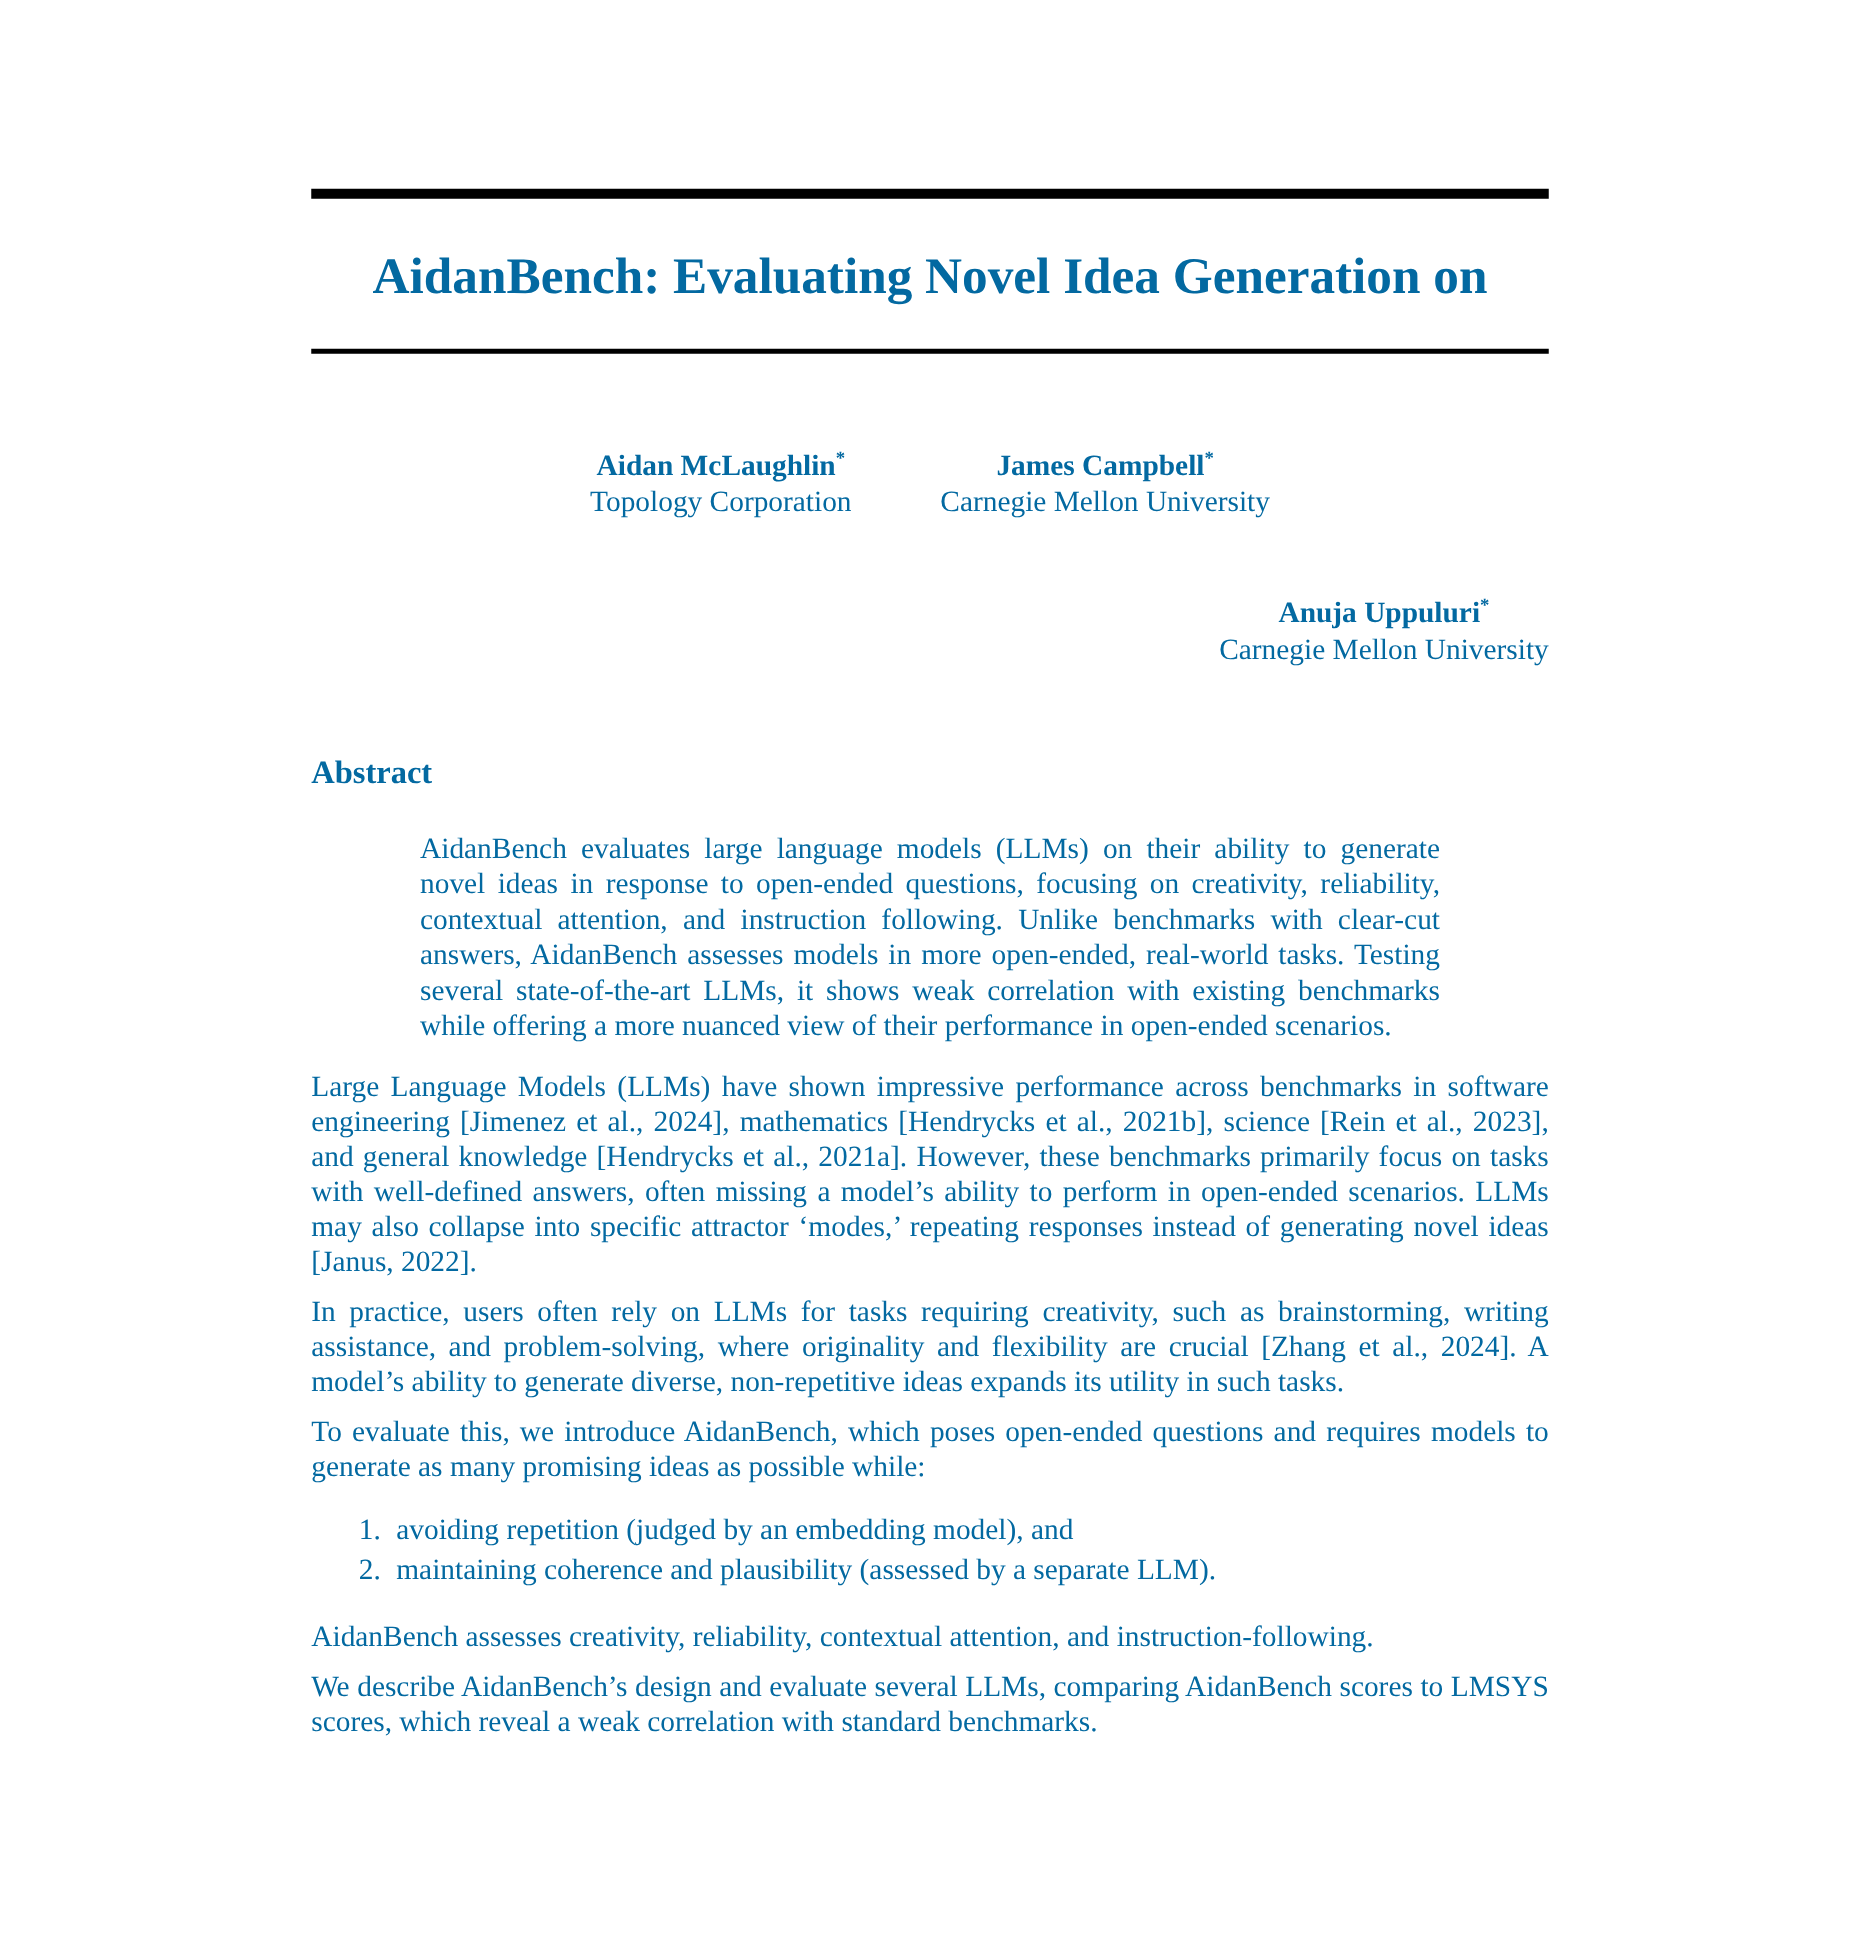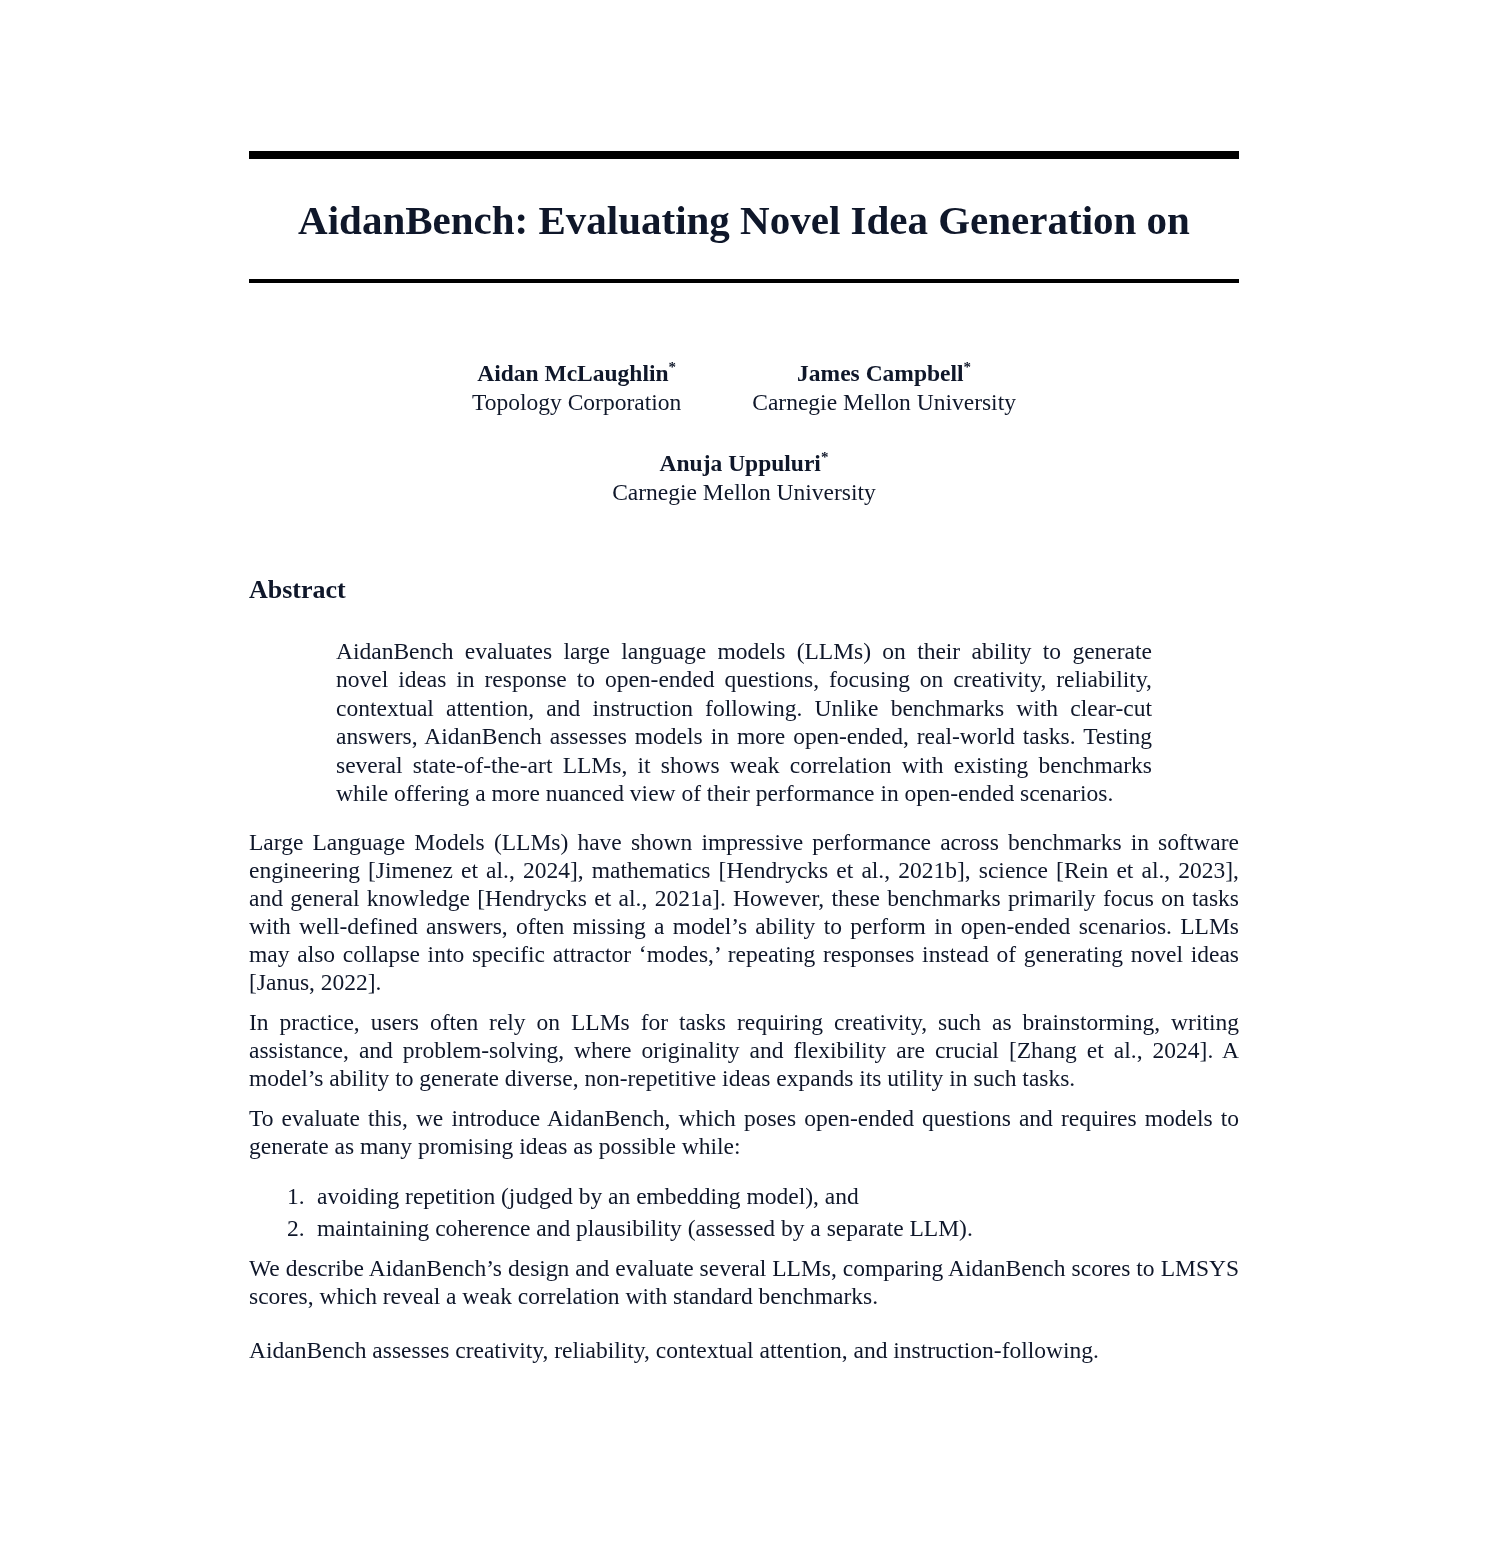--- a/index.html
+++ b/index.html
@@ -2,21 +2,21 @@
 <html><head>
 <meta charset="utf-8">
 <style>
   * { margin: 0; padding: 0; box-sizing: border-box; }
   html, body { background: #ffffff; }
   .page {
     position: relative;
     width: 1488px;
     height: 1554px;
     background: #ffffff;
-    color: #0f172a;
+    color: #0369a1;
     font-family: "Liberation Serif", serif;
     overflow: hidden;
   }
   .content {
     width: 990px;
     margin: 0 auto;
   }
   .rule-thick {
     height: 8px;
     background: #000000;
@@ -35,21 +35,21 @@
     font-weight: bold;
   }
   .paper-title .title-line { display: block; }
   .authors-row {
     display: flex;
     justify-content: center;
     gap: 71px;
     text-align: center;
   }
   .authors-row.row1 { margin-top: 70px; }
-  .authors-row.row2 { margin-top: 26px; }
+  .authors-row.row2 { margin-top: 54px; justify-content: flex-end; }
   .author-name {
     font-size: 23.5px;
     line-height: 29px;
     font-weight: bold;
   }
   .author-name sup { font-size: 15px; font-weight: bold; }
   .author-affil {
     font-size: 23.5px;
     line-height: 29px;
   }
@@ -148,18 +148,18 @@
       <div class="list-item">
         <span class="item-number">1.</span>
         <span class="item-text">avoiding repetition (judged by an embedding model), and</span>
       </div>
       <div class="list-item">
         <span class="item-number">2.</span>
         <span class="item-text">maintaining coherence and plausibility (assessed by a separate LLM).</span>
       </div>
     </div>
 
+    <p class="body-para para4">AidanBench assesses creativity, reliability, contextual attention, and instruction-following.</p>
+
     <p class="body-para para5">We describe AidanBench’s design and evaluate several LLMs, comparing AidanBench scores to LMSYS scores, which reveal a weak correlation with standard benchmarks.</p>
-
-    <p class="body-para para4">AidanBench assesses creativity, reliability, contextual attention, and instruction-following.</p>
 
   </div>
 </div>
 
 </body></html>

